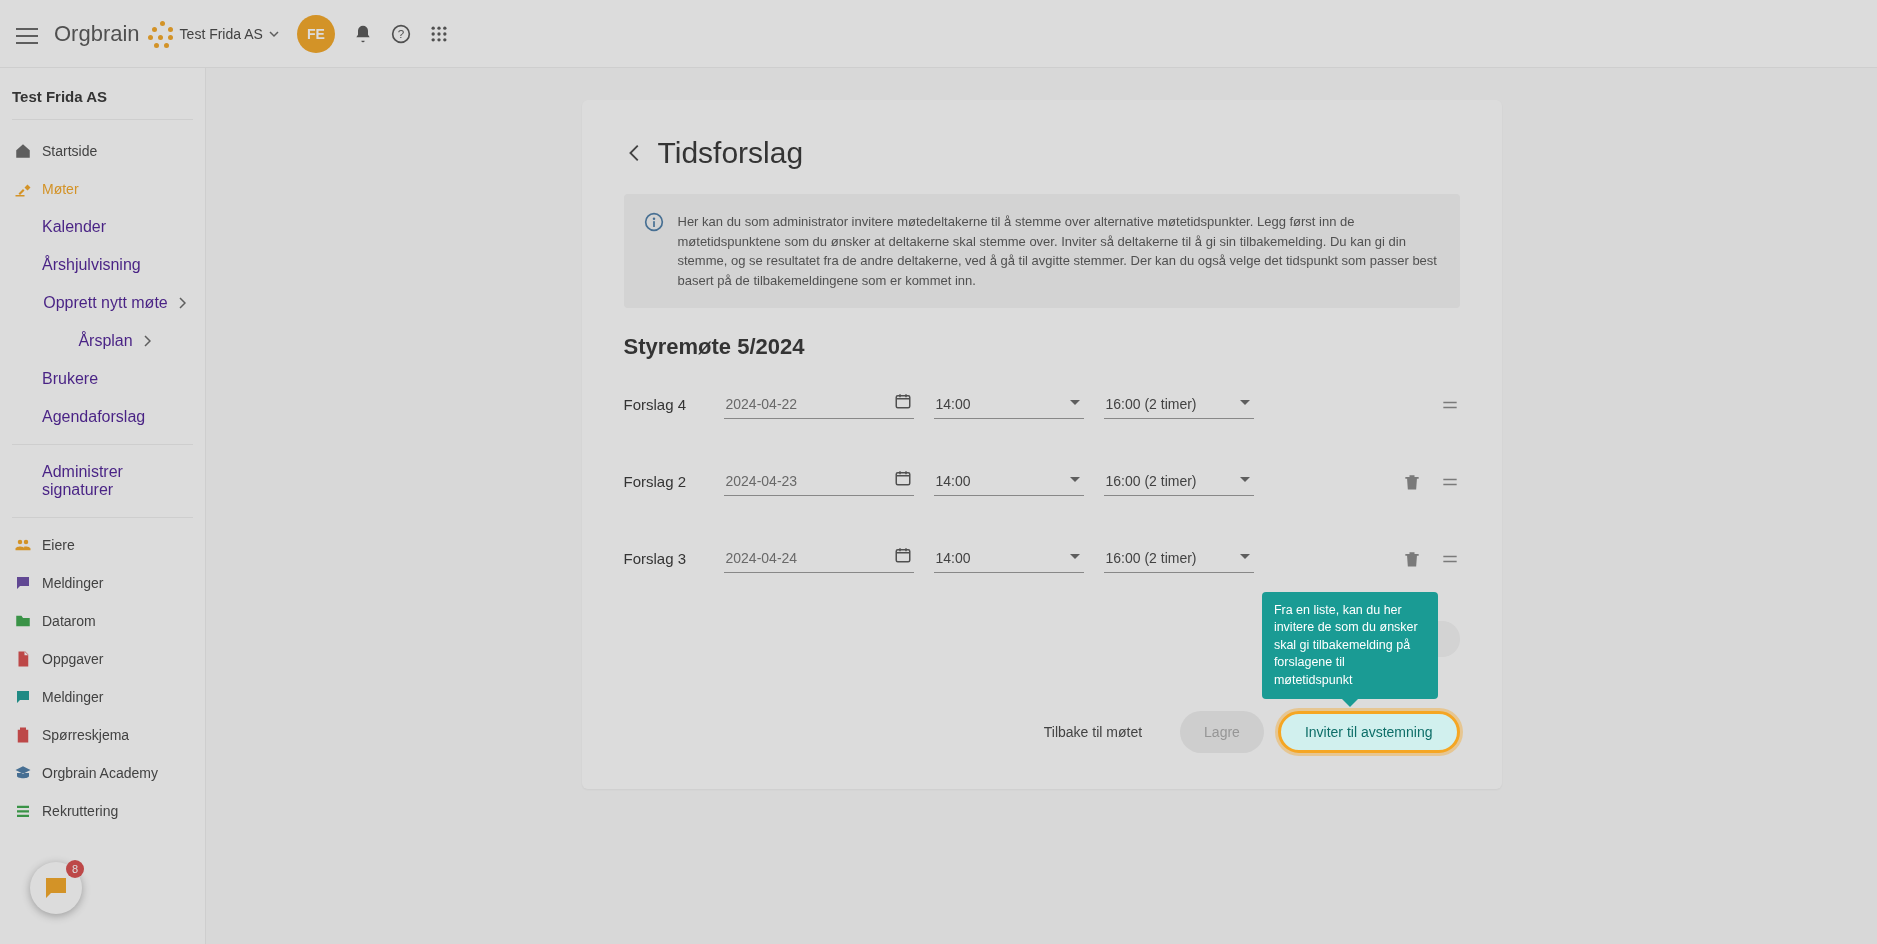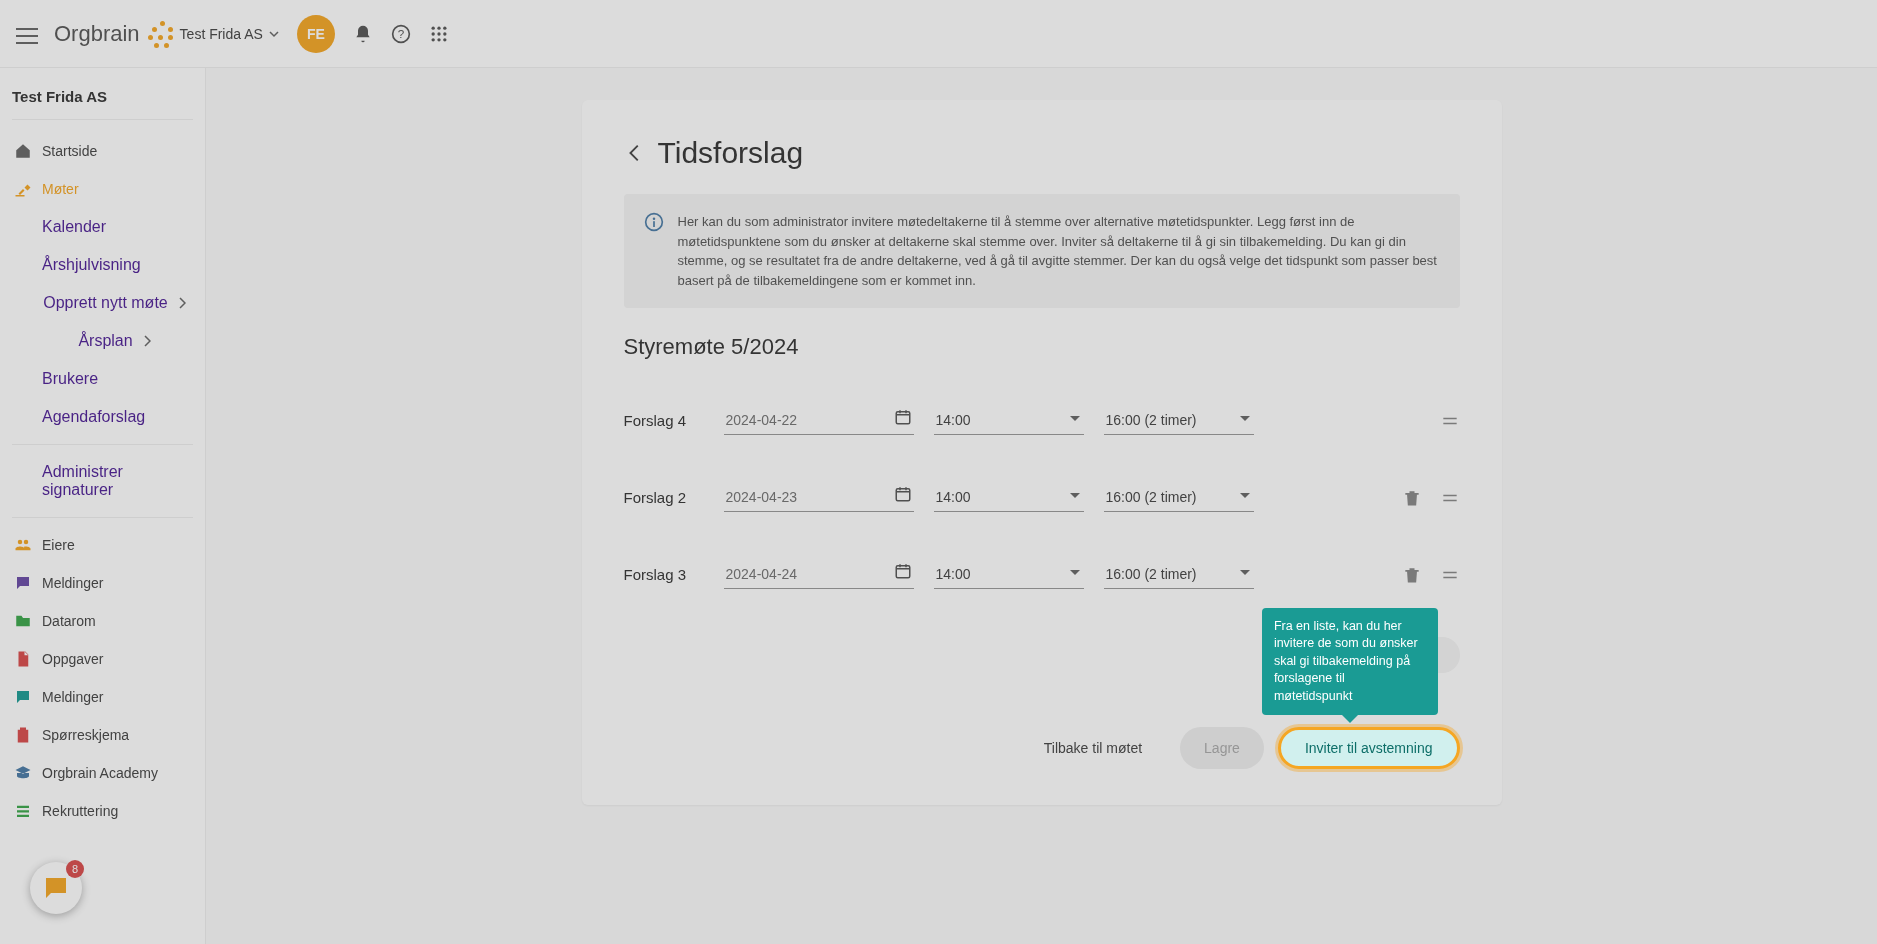--- a/index.html
+++ b/index.html
@@ -49,21 +49,21 @@
 .main{position:absolute;top:68px;left:206px;right:0;bottom:0;background:var(--bg);
 overflow:auto;padding:32px 60px}
 .card{background:#fff;border-radius:6px;max-width:920px;margin:0 auto;padding:36px 42px;
 box-shadow:0 1px 2px rgba(0,0,0,.05)}
 .page-title{display:flex;align-items:center;gap:12px;font-size:30px;font-weight:400;
 margin-bottom:24px}
 .back-arrow{width:22px;height:22px;cursor:pointer}
 .info-box{display:flex;gap:14px;background:#f4f4f4;border-radius:4px;padding:18px 20px;
 margin-bottom:26px;font-size:13px;line-height:1.5;color:#555}
 .info-ic{width:20px;height:20px;flex-shrink:0;color:var(--blue-info)}
-.meeting-name{font-size:22px;font-weight:400;margin-bottom:46px}
+.meeting-name{font-size:22px;font-weight:700;margin-bottom:30px}
 
 .proposal-row{display:flex;align-items:center;gap:20px;margin-bottom:48px}
 .prop-label{width:80px;font-size:15px}
 .field{position:relative}
 .date-field{width:190px}
 .date-field input{width:100%;border:none;border-bottom:1px solid #999;padding:6px 28px 6px 2px;
 font-size:14px;color:#737373;background:transparent}
 .date-field .cal-ic{position:absolute;right:2px;top:2px;width:18px;height:18px;cursor:pointer;
 color:#555}
 .select-field{width:150px}

